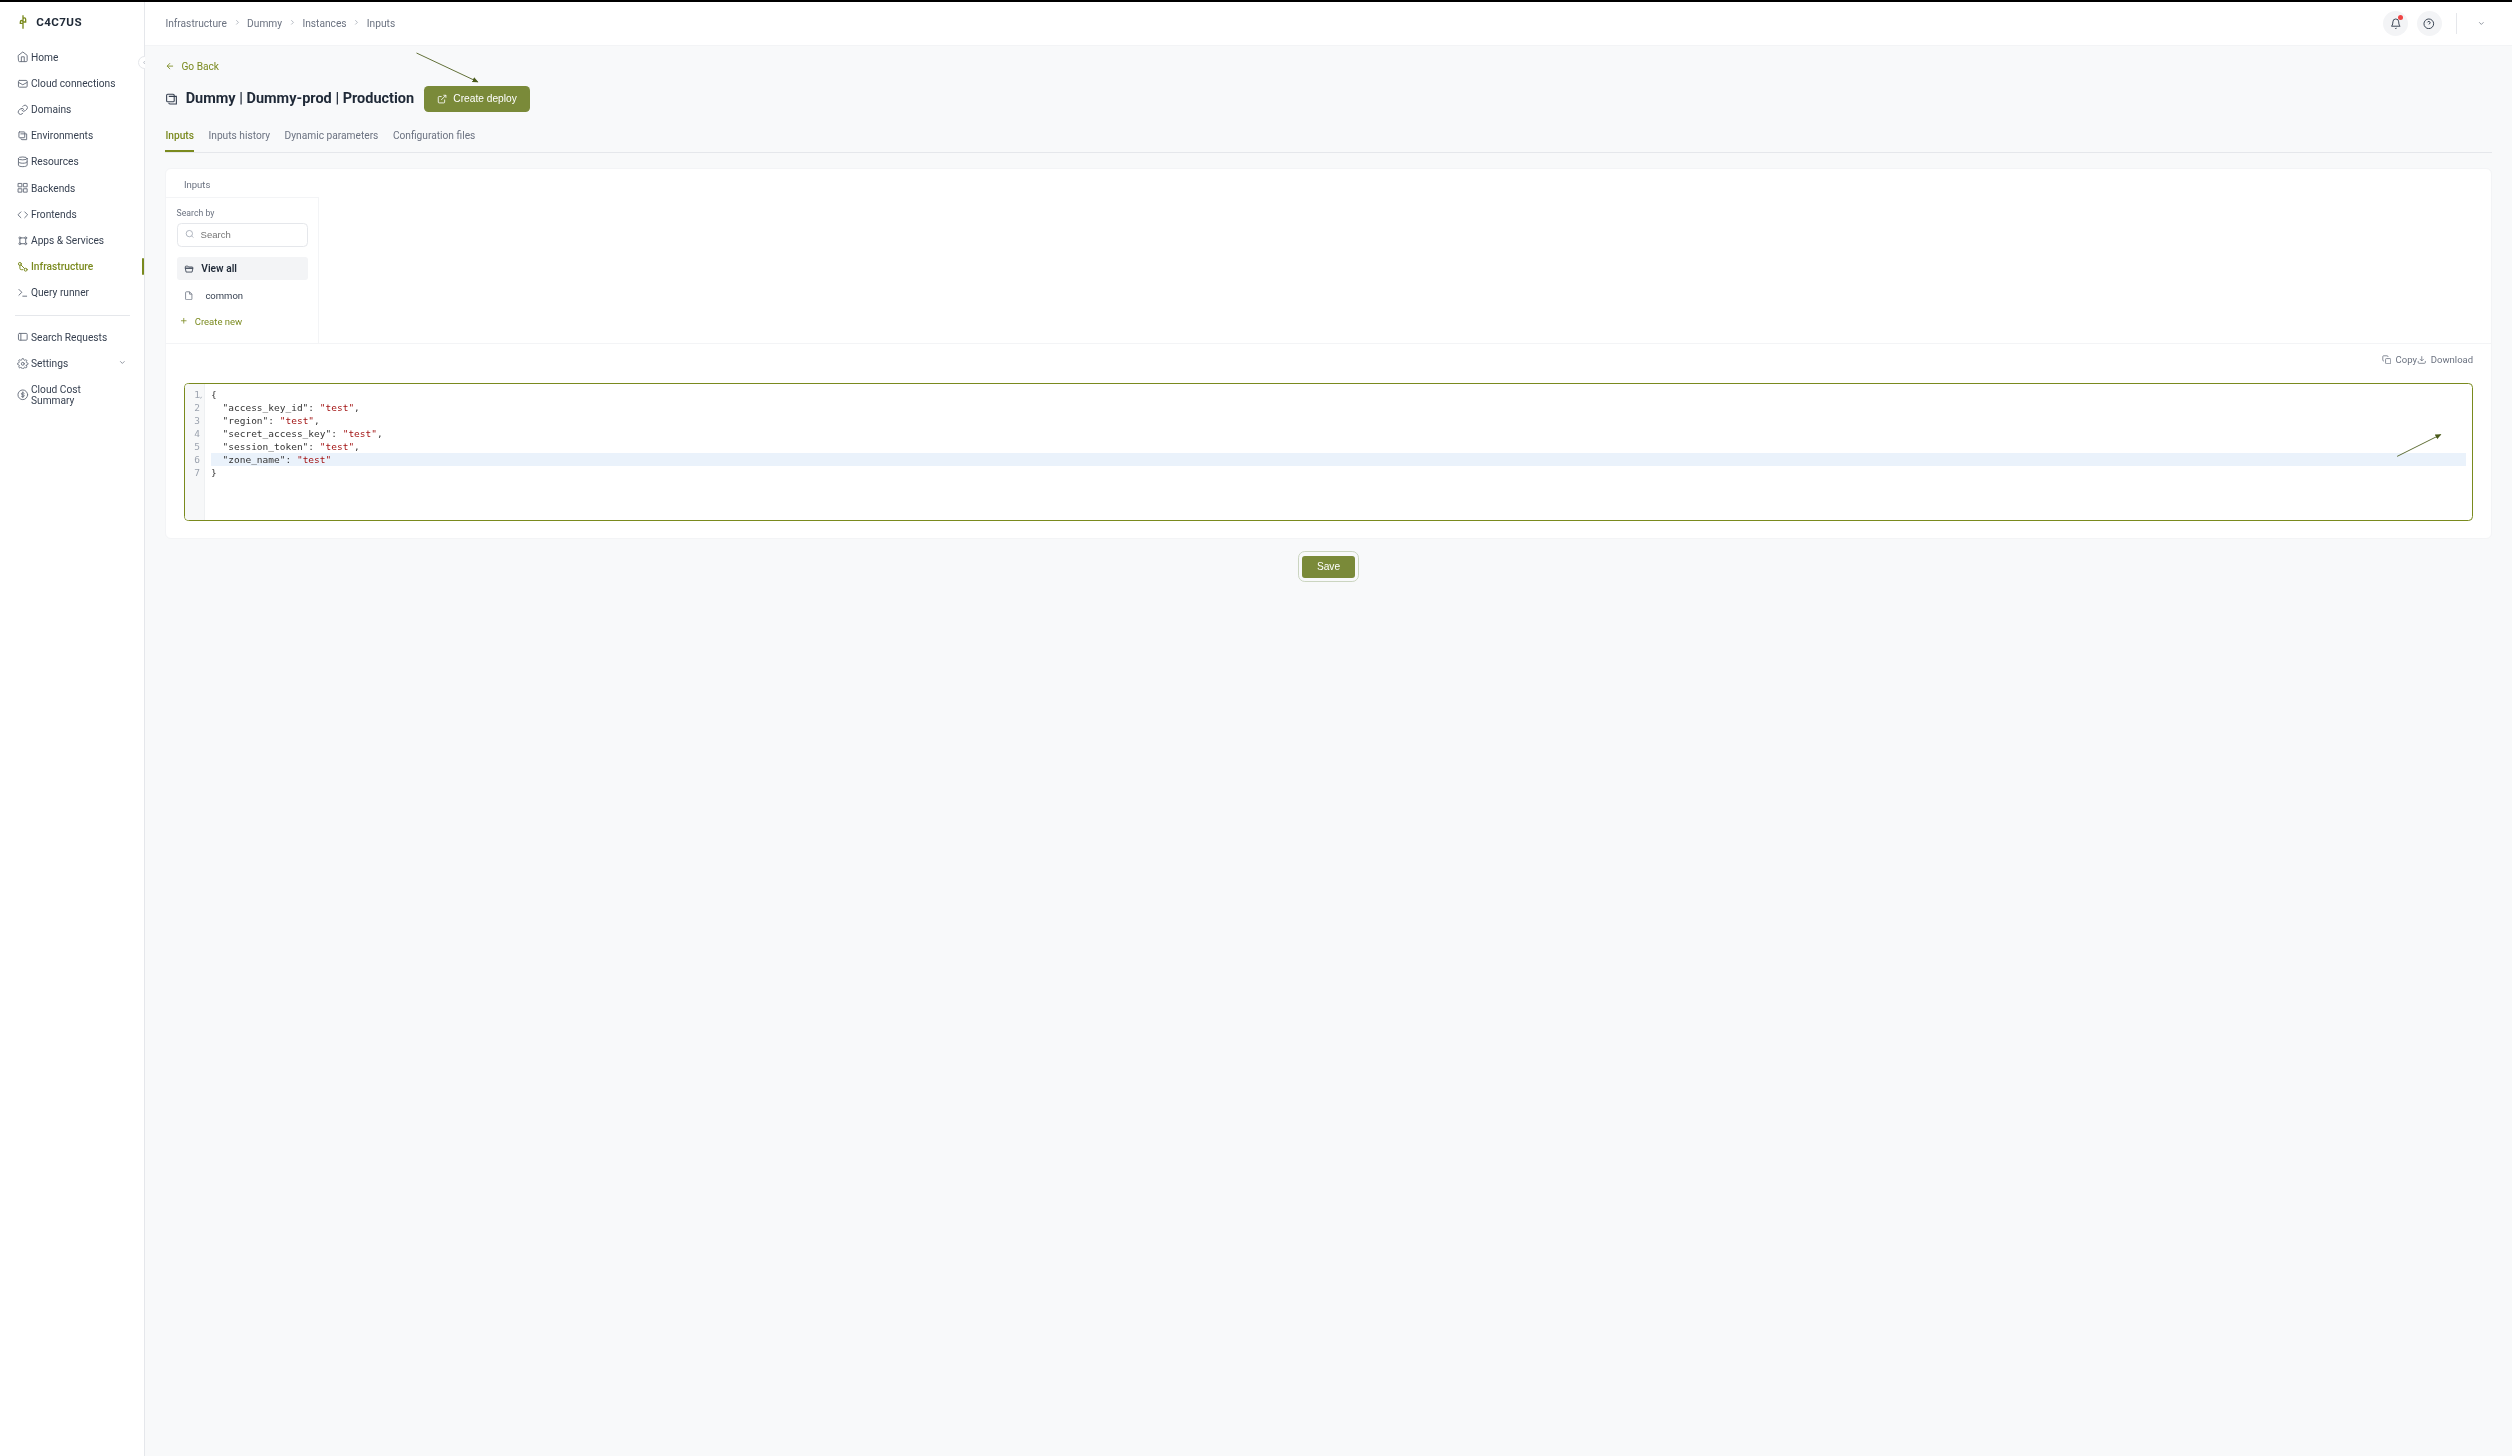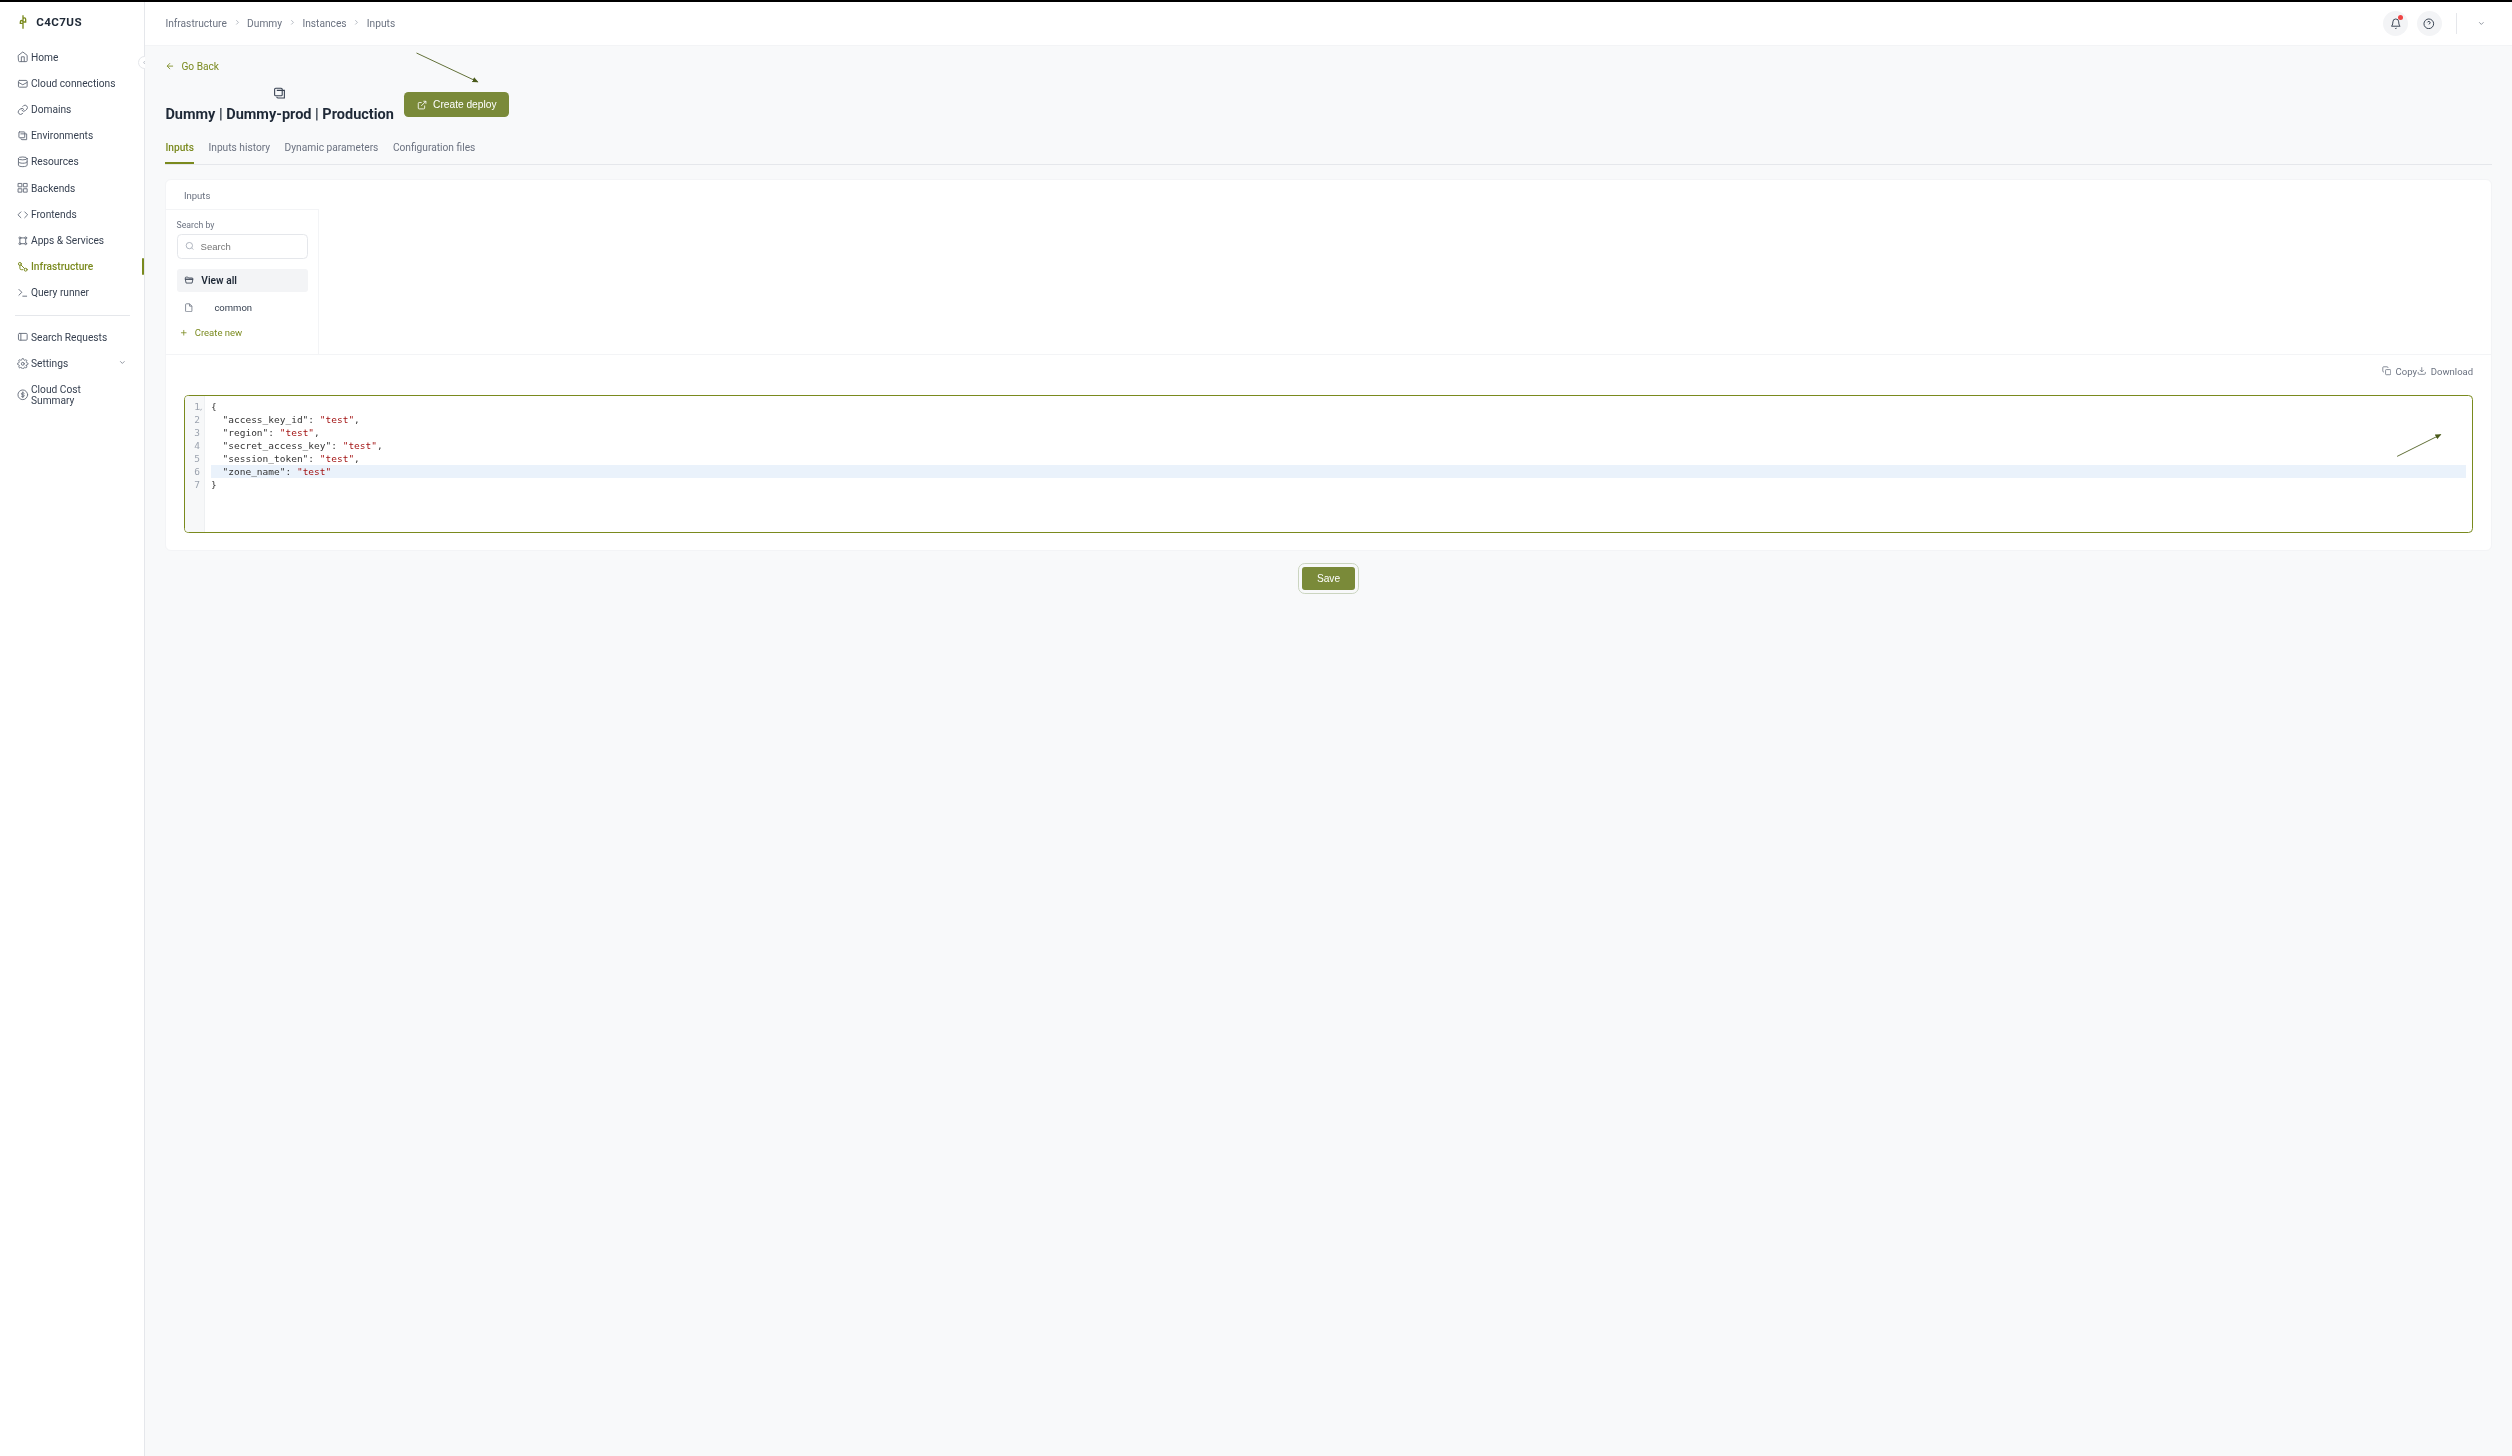--- a/index.html
+++ b/index.html
@@ -27,39 +27,39 @@
 .breadcrumb .chev { color: #9ca3af; }
 .topbar-right { margin-left: auto; display: flex; align-items: center; gap: 8.7px; }
 .icon-btn { width: 25px; height: 25px; border-radius: 50%; background: #f3f4f6; display: flex; align-items: center; justify-content: center; cursor: pointer; position: relative; }
 .icon-btn .dot { position: absolute; top: 4.4px; right: 5.1px; width: 5.1px; height: 5.1px; background: #ef4444; border-radius: 50%; }
 .topbar-divider { width: 0.7px; height: 20.4px; background: #e5e7eb; margin: 0 5.8px; }
 .user-menu { display: flex; align-items: center; gap: 5.8px; cursor: pointer; padding: 2.9px 5.8px; }
 
 .content { flex: 1; background: #f8f9fa; padding: 14.5px 20.4px; overflow: auto; position: relative; }
 .go-back { display: inline-flex; align-items: center; gap: 5.8px; color: #7a8a1e; font-size: 10.2px; cursor: pointer; margin-bottom: 14.5px; }
 .page-head { display: flex; align-items: center; gap: 10.2px; margin-bottom: 13px; }
-.page-title { font-size: 14.5px; font-weight: 700; display: flex; align-items: center; gap: 7.3px; flex-direction: column; }
+.page-title { font-size: 14.5px; font-weight: 700; display: flex; align-items: center; gap: 7.3px; }
 .btn-primary { background: #7a8a39; color: #fff; border: none; padding: 7.3px 13px; border-radius: 4.4px; font-size: 10.2px; cursor: pointer; display: inline-flex; align-items: center; gap: 5.8px; }
 
 .tabs { display: flex; gap: 14.5px; border-bottom: 0.7px solid #e5e7eb; margin-bottom: 14.5px; }
 .tab { padding: 5.8px 0 8.7px; cursor: pointer; color: #6b7280; font-size: 10.2px; border-bottom: 2.2px solid transparent; }
 .tab.active { color: #7a8a1e; border-bottom-color: #7a8a1e; font-weight: 500; }
 
 .card { background: #fff; border-radius: 5.8px; border: 0.7px solid #f3f4f6; }
 .inputs-card { padding: 10.2px 0 0; }
 .card-title { font-size: 9.5px; color: #6b7280; padding: 0 17.5px 7.3px; }
 
 .inputs-layout { display: flex; flex-direction: column; }
 .inputs-sidebar { width: 153px; border-right: 0.7px solid #f3f4f6; border-top: 0.7px solid #f3f4f6; padding: 10.2px; }
 .search-label { font-size: 8.7px; color: #6b7280; margin-bottom: 4.4px; display: block; }
 .search-wrap { position: relative; border: 0.7px solid #e5e7eb; border-radius: 4.4px; margin-bottom: 10.2px; }
 .search-wrap input { width: 100%; border: none; padding: 5.8px 5.8px 5.8px 23px; font-size: 9.5px; outline: none; background: transparent; border-radius: 4.4px; }
 .search-wrap .sicon { position: absolute; left: 7.3px; top: 50%; transform: translateY(-50%); color: #9ca3af; }
 .view-all { display: flex; align-items: center; gap: 7.3px; padding: 5.8px 7.3px; background: #f3f4f6; border-radius: 2.9px; font-weight: 600; font-size: 10.2px; cursor: pointer; margin-bottom: 4.4px; }
-.input-item { display: flex; align-items: center; gap: 21px; padding: 5.8px 7.3px; font-size: 9.5px; cursor: pointer; color: #374151; }
+.input-item { display: flex; align-items: center; gap: 12px; padding: 5.8px 7.3px; font-size: 9.5px; cursor: pointer; color: #374151; }
 .create-new { display: flex; align-items: center; gap: 5.8px; padding: 5.8px 2.9px; color: #7a8a1e; font-size: 9.5px; cursor: pointer; margin-top: 2.9px; }
 
 .editor-wrap { flex: 1; padding: 10.2px 17.5px 17.5px; border-top: 0.7px solid #f3f4f6; }
 .editor-toolbar { display: flex; justify-content: flex-end; gap: 0; margin-bottom: 18px; }
 .tool-link { display: inline-flex; align-items: center; gap: 4.4px; color: #6b7280; font-size: 9.5px; cursor: pointer; }
 .editor { border: 1.1px solid #7a8a1e; border-radius: 4.4px; height: 138px; display: flex; font-family: "SF Mono", Monaco, Consolas, monospace; font-size: 9.5px; background: #fff; overflow: hidden; }
 .gutter { background: #f7f8f9; border-right: 0.7px solid #eef0f2; padding: 4.4px 4.4px; text-align: right; color: #9ca3af; user-select: none; min-width: 20.4px; }
 .gutter .ln { height: 13px; line-height: 13px; position: relative; }
 .gutter .fold { position: absolute; right: -2.9px; top: 2.2px; font-size: 6.5px; color: #9ca3af; }
 .code { flex: 1; padding: 4.4px 5.8px; }

